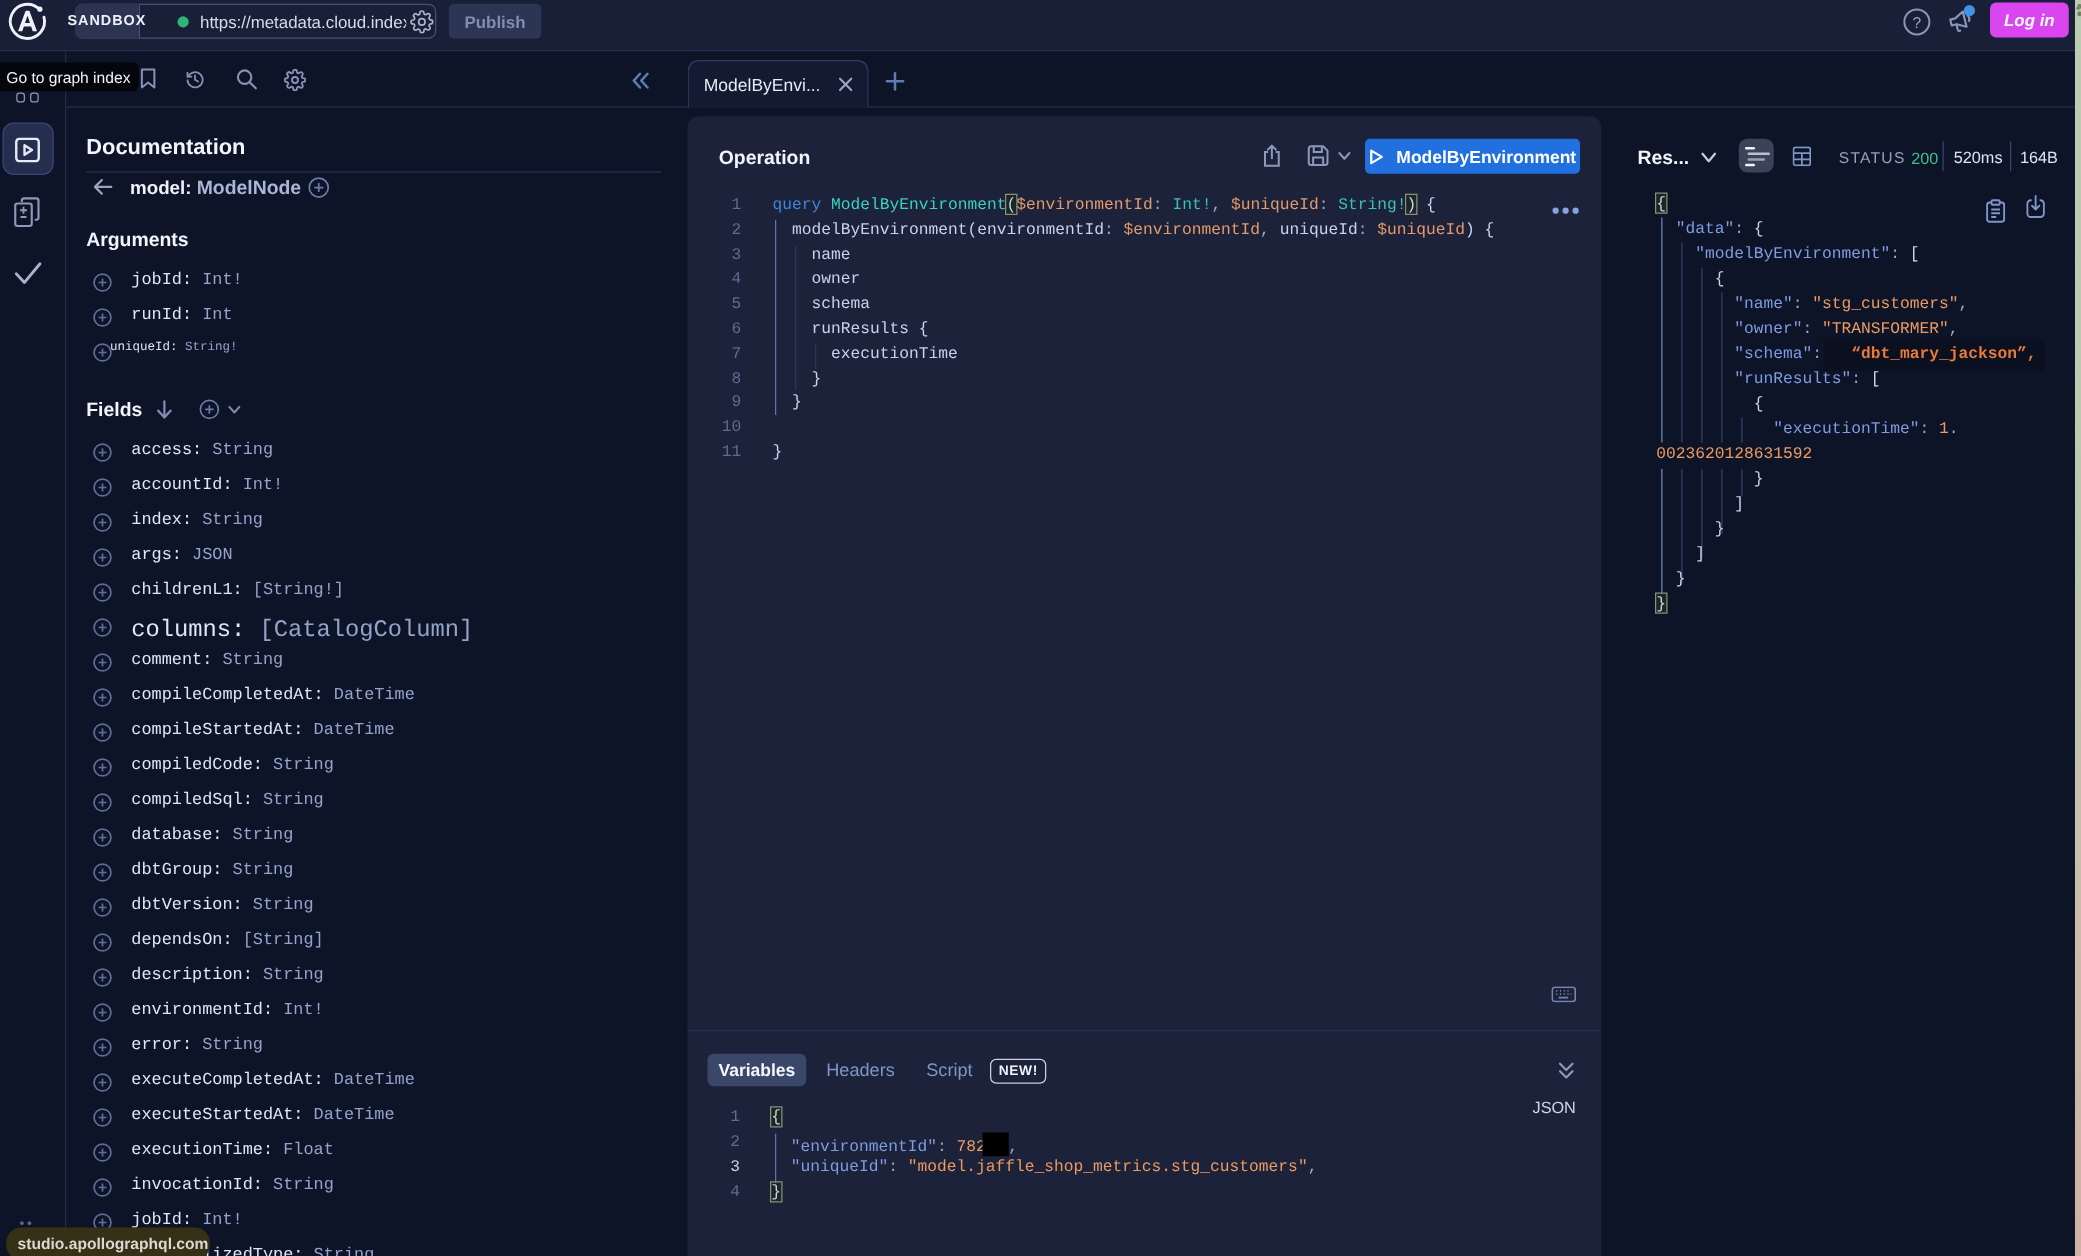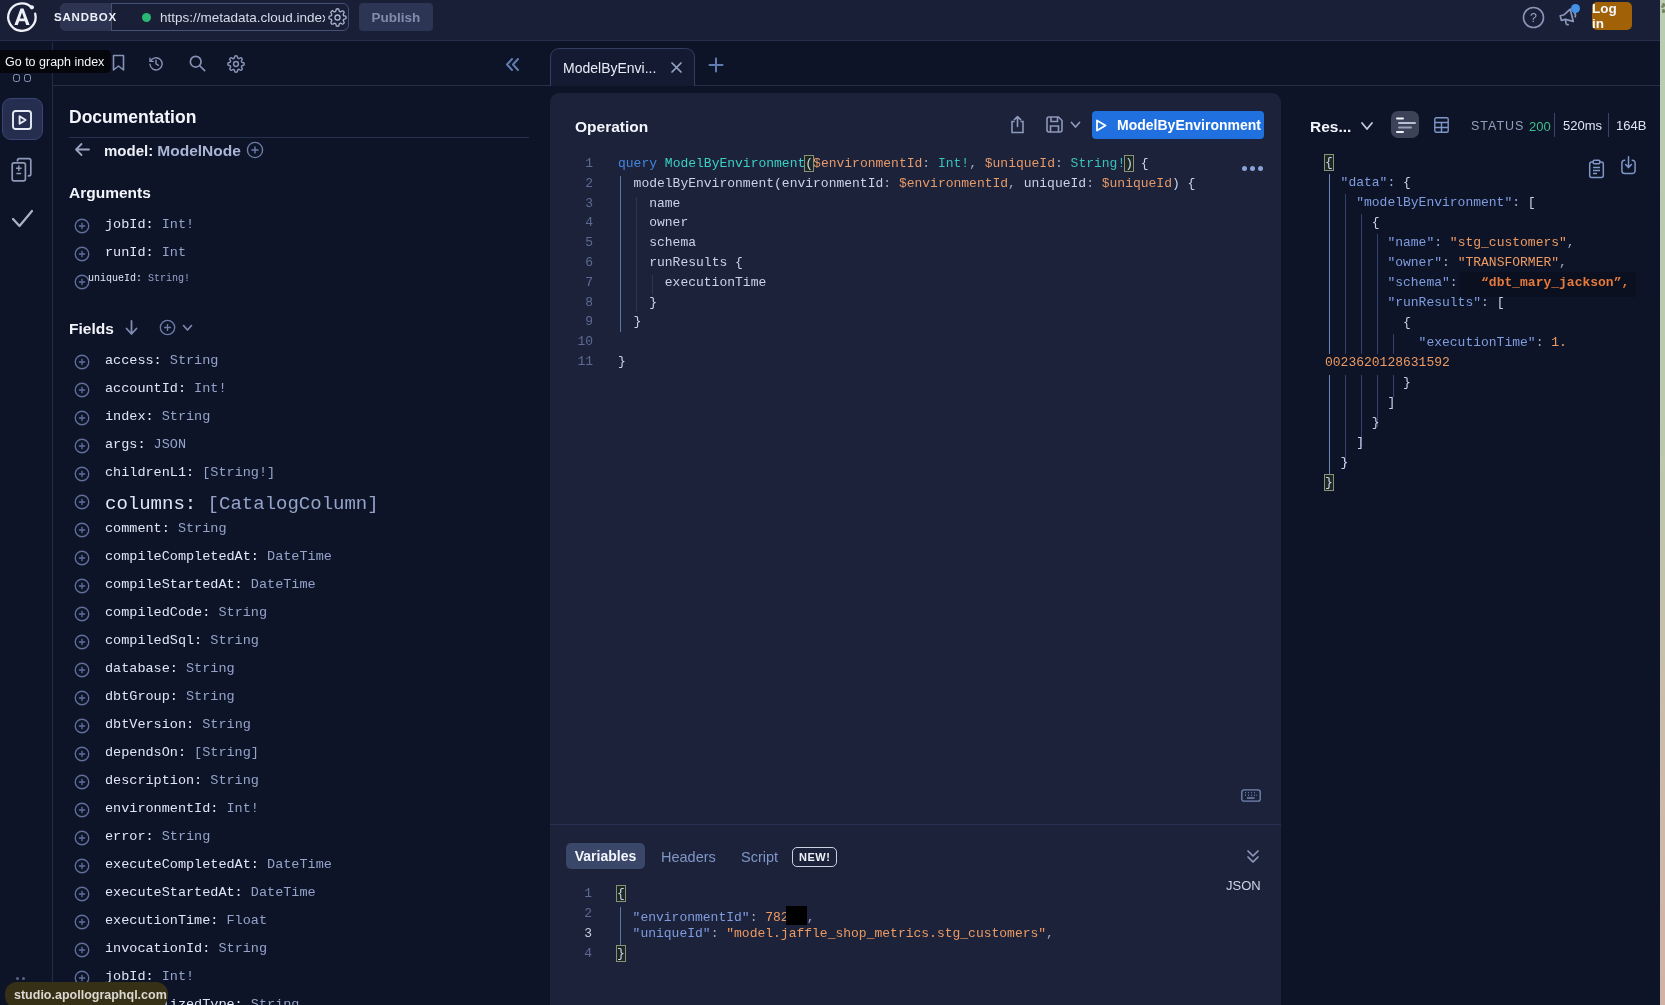--- a/index.html
+++ b/index.html
@@ -51,21 +51,21 @@
   <text x="11.5" y="16" font-size="12.5" fill="#9aa5c2" stroke="none" text-anchor="middle" font-family="Liberation Sans, sans-serif">?</text>
 </svg>
 <svg class="abs" style="left:1556px;top:3px;" width="26" height="26" viewBox="0 0 24 24" fill="none" stroke="#8a96b8" stroke-width="1.6">
   <g transform="rotate(-14 12 12)">
     <path d="M4.2 9.8 L4.2 14.2 L8 14.2 L14.6 17.8 L14.6 6.2 L8 9.8 Z" stroke-linejoin="round"></path>
     <path d="M17 9.4 A 4 4 0 0 1 17 14.6"></path>
   </g>
   <path d="M8.6 15.4 L9.4 19.2 A1.1 1.1 0 0 0 10.5 20 L11.2 19.9" stroke-linecap="round"></path>
 </svg>
 <div class="abs" style="left:1571px;top:4px;width:9px;height:9px;border-radius:50%;background:#4392e8;"></div>
-<div class="abs" style="left:1592px;top:2px;width:40px;height:28px;background:#a16207;border-radius:5px;display:flex;align-items:center;justify-content:center;">
+<div class="abs" style="left:1592px;top:2px;width:63px;height:28px;background:#d946ef;border-radius:5px;display:flex;align-items:center;justify-content:center;font-style:italic;">
   <span style="color:#f5f8ff;font-size:13.5px;font-weight:bold;">Log in</span>
 </div>
 
 <div class="abs" style="left:52px;top:42px;width:1px;height:963px;background:#222b4a;"></div>
 
 <div class="abs" style="left:13px;top:74px;width:7px;height:8px;border:1.8px solid #8d99b9;border-radius:2.5px;"></div>
 <div class="abs" style="left:24px;top:74px;width:7px;height:8px;border:1.8px solid #8d99b9;border-radius:2.5px;"></div>
 
 <div class="abs" style="left:2px;top:98px;width:41px;height:42px;background:#262e4f;border:1px solid #3a4573;border-radius:9px;"></div>
 <svg class="abs" style="left:11.5px;top:110px;" width="20" height="20" viewBox="0 0 20 20" fill="none" stroke="#e7ebf5" stroke-width="1.9">

